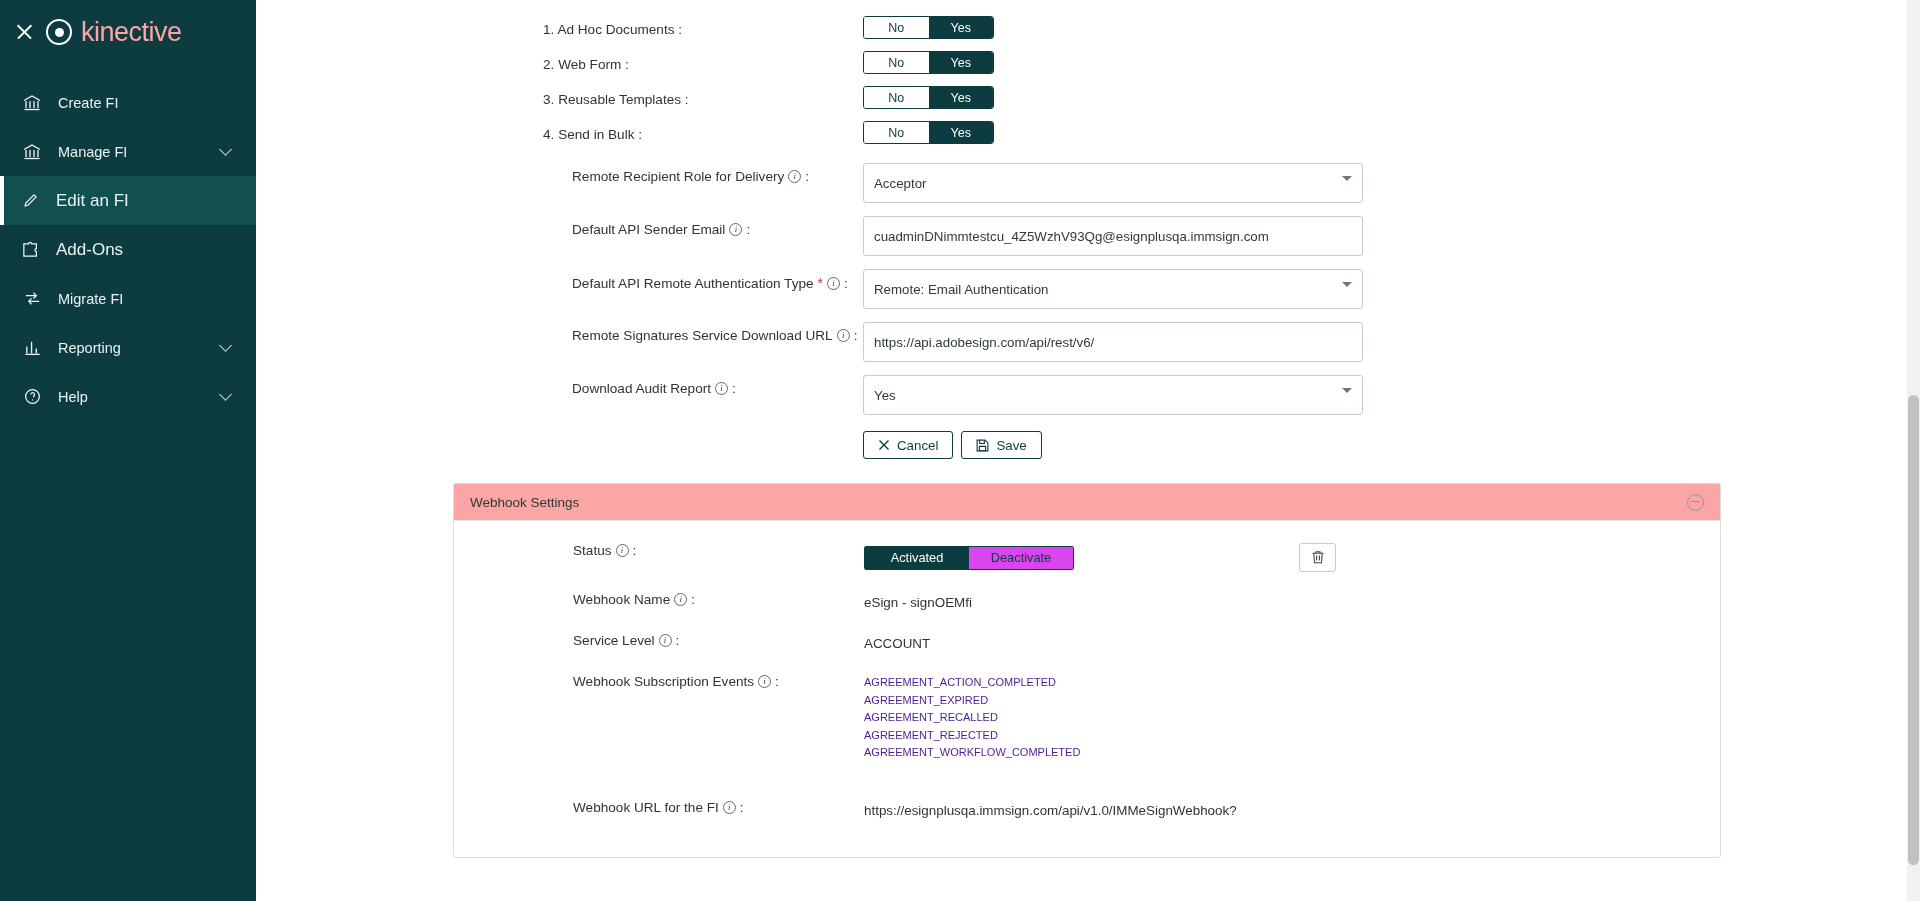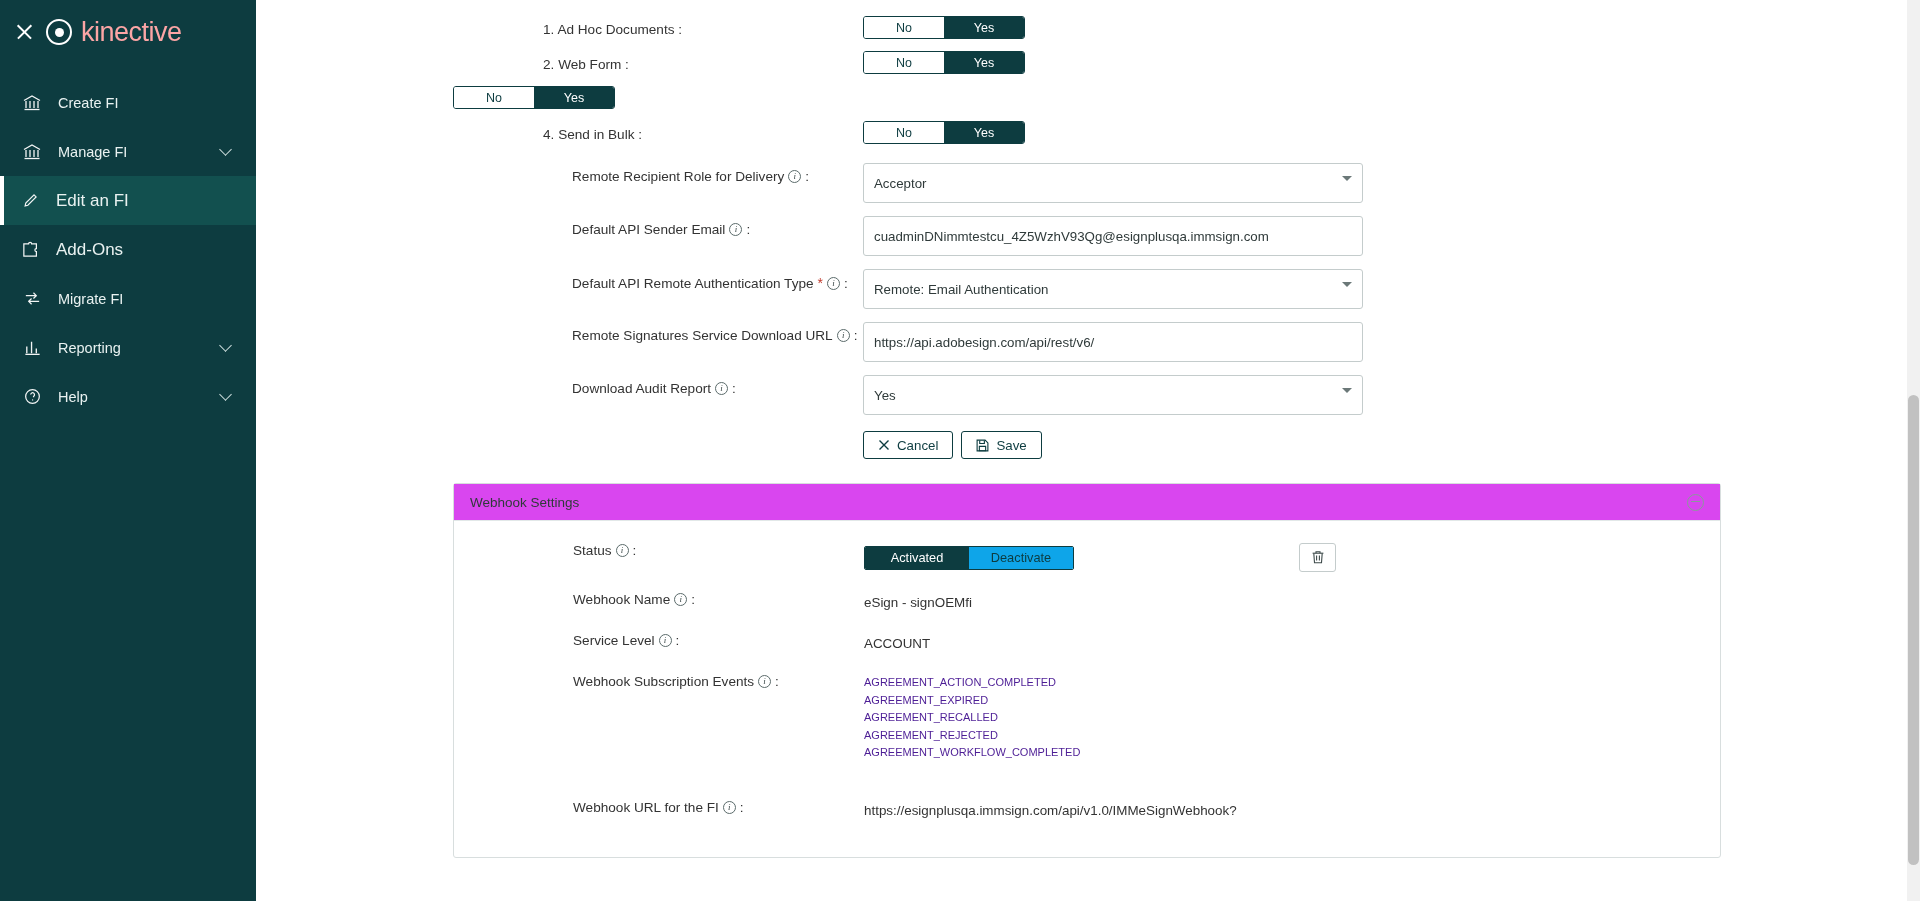--- a/index.html
+++ b/index.html
@@ -175,21 +175,21 @@
   }
   .req { color: #c0392b; font-size: 14px; }
 
   
   .toggle {
     display: inline-flex;
     border: 1px solid #0d3c40;
     border-radius: 3px;
     overflow: hidden;
     height: 23px;
-    width: 162px;
+    width: 131px;
   }
   .toggle > div {
     flex: 1;
     display: flex;
     align-items: center;
     justify-content: center;
     font-size: 12.5px;
     cursor: pointer;
     background: #ffffff;
     color: #0d3c40;
@@ -256,21 +256,21 @@
 
   
   .section {
     margin-top: 24px;
     border: 1px solid #d8dede;
     border-radius: 3px;
     width: 1268px;
   }
   .section-head {
     height: 37px;
-    background: #d946ef;
+    background: #fca5a5;
     border-bottom: 1px solid #e2e8e8;
     display: flex;
     align-items: center;
     padding: 0 16px;
     font-size: 13.5px;
     color: #2f3a3a;
     justify-content: space-between;
   }
   .collapse-btn {
     width: 17px; height: 17px;
@@ -312,21 +312,21 @@
     overflow: hidden;
     height: 24px;
   }
   .status-toggle > div {
     display: flex;
     align-items: center;
     justify-content: center;
     font-size: 12.8px;
     width: 104px;
     cursor: pointer;
-    background: #0ea5e9;
+    background: #d946ef;
     color: #0d3c40;
   }
   .status-toggle > div.on { background: #0d3c40; color: #ffffff; }
   .trash-btn {
     width: 37px; height: 29px;
     border: 1px solid #c4cccc;
     border-radius: 3px;
     background: #ffffff;
     display: flex;
     align-items: center;
@@ -467,20 +467,24 @@
             <span>2.</span>
             <span>Web Form :</span>
           </div>
           <div class="toggle">
             <div>No</div>
             <div class="on">Yes</div>
           </div>
         </div>
 
         <div class="trow">
+          <div class="numbered">
+            <span>3.</span>
+            <span>Reusable Templates :</span>
+          </div>
           <div class="toggle">
             <div>No</div>
             <div class="on">Yes</div>
           </div>
         </div>
 
         <div class="trow">
           <div class="numbered">
             <span>4.</span>
             <span>Send in Bulk :</span>

